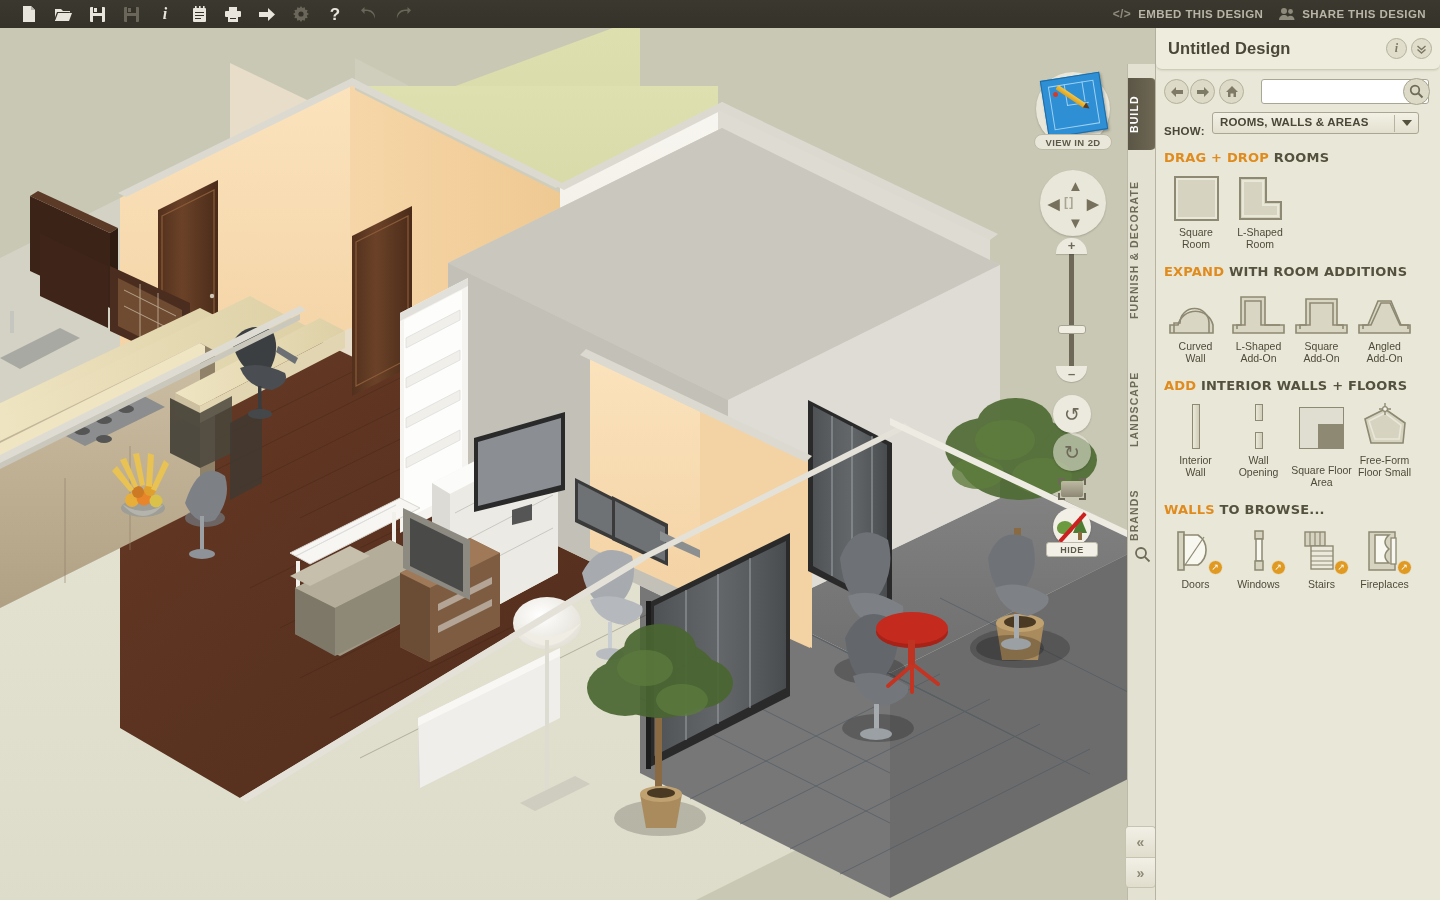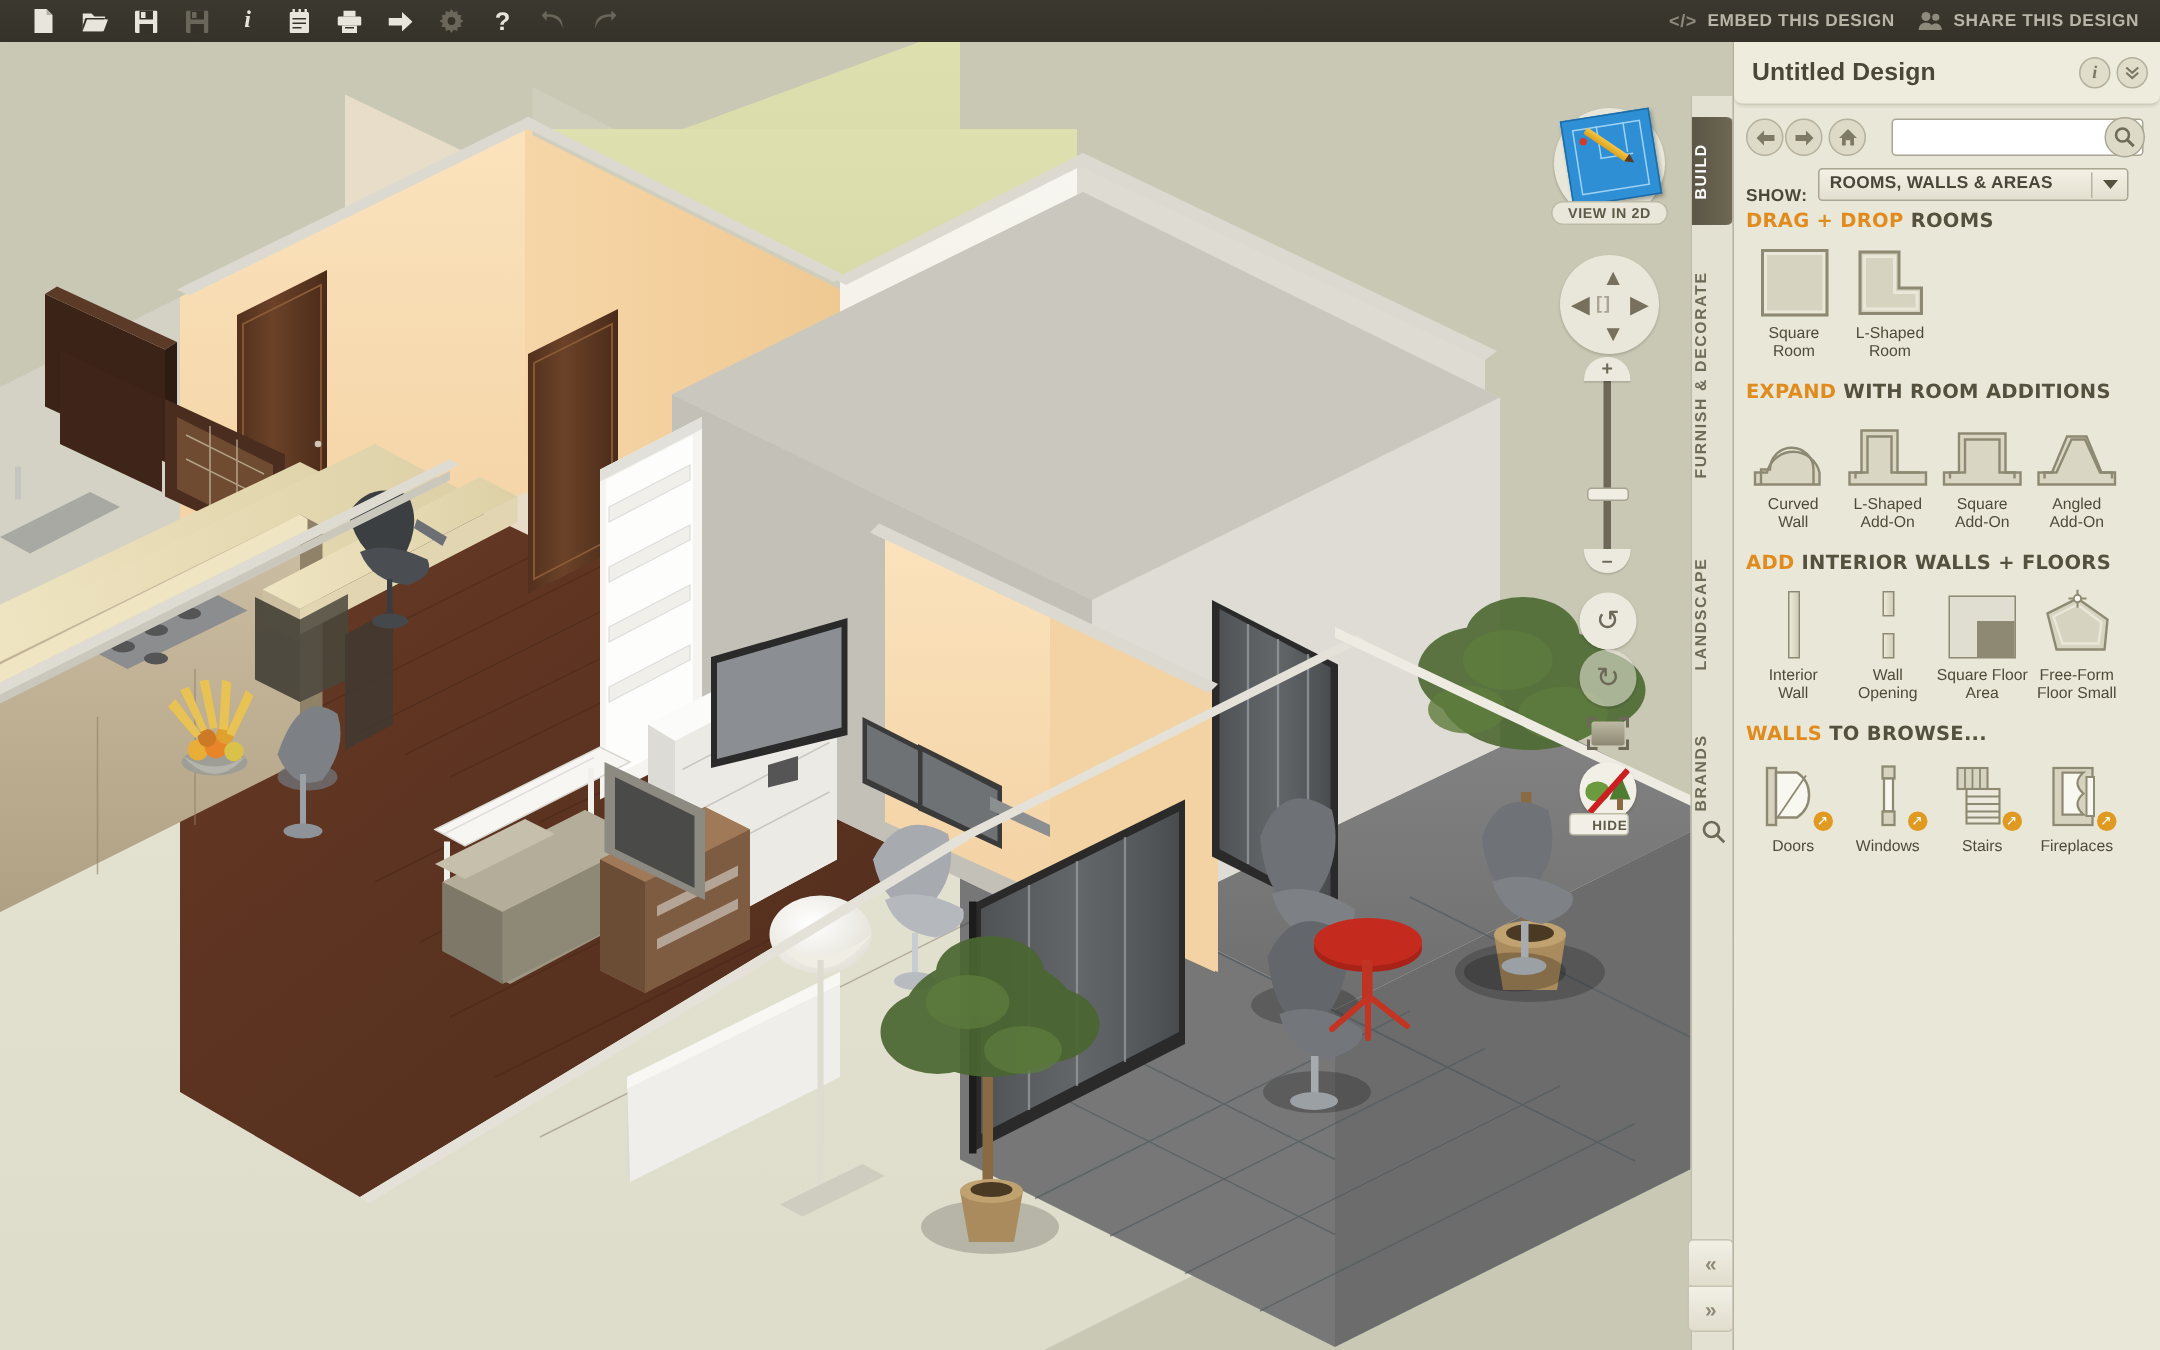--- a/index.html
+++ b/index.html
@@ -137,23 +137,23 @@
   .selbox .c4 { right:0; bottom:0; border-left:none; border-top:none;}
   .hidebtn {
     position: absolute; left: 1053px; top: 480px; width: 38px; height: 38px; border-radius: 50%;
     background: #f2f0e6; box-shadow: 0 1px 2px rgba(0,0,0,.18); cursor: pointer; overflow: hidden;
   }
   .hidebtn .bush { position:absolute; left:4px; top:13px; width:16px; height:13px; background:#6c9a3f; border-radius:50% 50% 40% 40%; }
   .hidebtn .tree { position:absolute; left:20px; top:8px; width:0; height:0; border-left:7px solid transparent; border-right:7px solid transparent; border-bottom:17px solid #4e7c33; }
   .hidebtn .trunk{ position:absolute; left:25px; top:24px; width:4px; height:8px; background:#8a6a3e; }
   .hidebtn .slash{ position:absolute; left:-3px; top:17px; width:46px; height:4px; background:#cc2020; transform:rotate(-48deg); }
   .hide-label {
-    position: absolute; left: 1046px; top: 514px; width: 40px; height: 15px;
+    position: absolute; left: 1046px; top: 514px; width: 52px; height: 15px;
     background: #f2f0e6; border: 1px solid #bdbba8; border-radius: 3px;
-    font-size: 9px; font-weight: bold; color: #5e5a4a; text-align: right; line-height: 14px;
+    font-size: 9px; font-weight: bold; color: #5e5a4a; text-align: center; line-height: 14px;
     letter-spacing: .5px; cursor: pointer;
   }
 
   
   .vstrip {
     position: absolute; left: 1127px; top: 64px; width: 28px; height: 836px;
     background: #e3e1d1; border-left: 1px solid #bcb9a6;
   }
   .vtab {
     position: absolute; left: 0; width: 28px;
@@ -239,21 +239,21 @@
   }
   .show-select .val {
     position: absolute; left: 7px; top: 3px; font-size: 11.5px; font-weight: bold;
     color: #4b4738; letter-spacing: .2px;
   }
   .show-select .divd { position: absolute; right: 23px; top: 2px; width: 1px; height: 17px; background: #b6b3a0; }
   .show-select .arw { position: absolute; right: 6px; top: 7px; width: 0; height: 0;
     border-left: 5px solid transparent; border-right: 5px solid transparent; border-top: 6px solid #55513f; }
 
   
-  .panel-body { position: absolute; left: 0; top: 98px; width: 285px; bottom: 0; padding: 0 8px; }
+  .panel-body { position: absolute; left: 0; top: 108px; width: 285px; bottom: 0; padding: 0 8px; }
   .sect { margin-top: 14px; }
   .sect-head {
     font-size: 13px; font-weight: bold; letter-spacing: .2px; color: #55513f;
     font-family: "DejaVu Sans", sans-serif;
   }
   .sect-head .hl { color: #e08b1e; }
   .items { display: flex; margin-top: 8px; }
   .item { display: flex; flex-direction: column; align-items: center; cursor: pointer; }
   .item .ico { height: 48px; display: flex; align-items: flex-end; justify-content: center; position: relative; }
   .item .lbl { font-size: 10.5px; color: #4f4b3b; text-align: center; line-height: 12px; margin-top: 5px; }
@@ -998,21 +998,21 @@
           </div>
           <div class="item" style="width:63px;">
             <div class="ico">
                 <div class="iw-open">
                   <div class="s s1"></div>
                   <div class="s s2"></div>
                 </div>
               </div>
             <div class="lbl"><span>Wall</span><br><span>Opening</span></div>
           </div>
-          <div class="item" style="width:63px;">
+          <div class="item" style="width:63px;gap:10px;">
             <div class="ico">
                 <div class="sq-floor">
                   <div class="fill"></div>
                 </div>
               </div>
             <div class="lbl"><span>Square Floor</span><br><span>Area</span></div>
           </div>
           <div class="item" style="width:63px;">
             <div class="ico">
               <svg width="52" height="46" viewBox="0 0 52 46">

